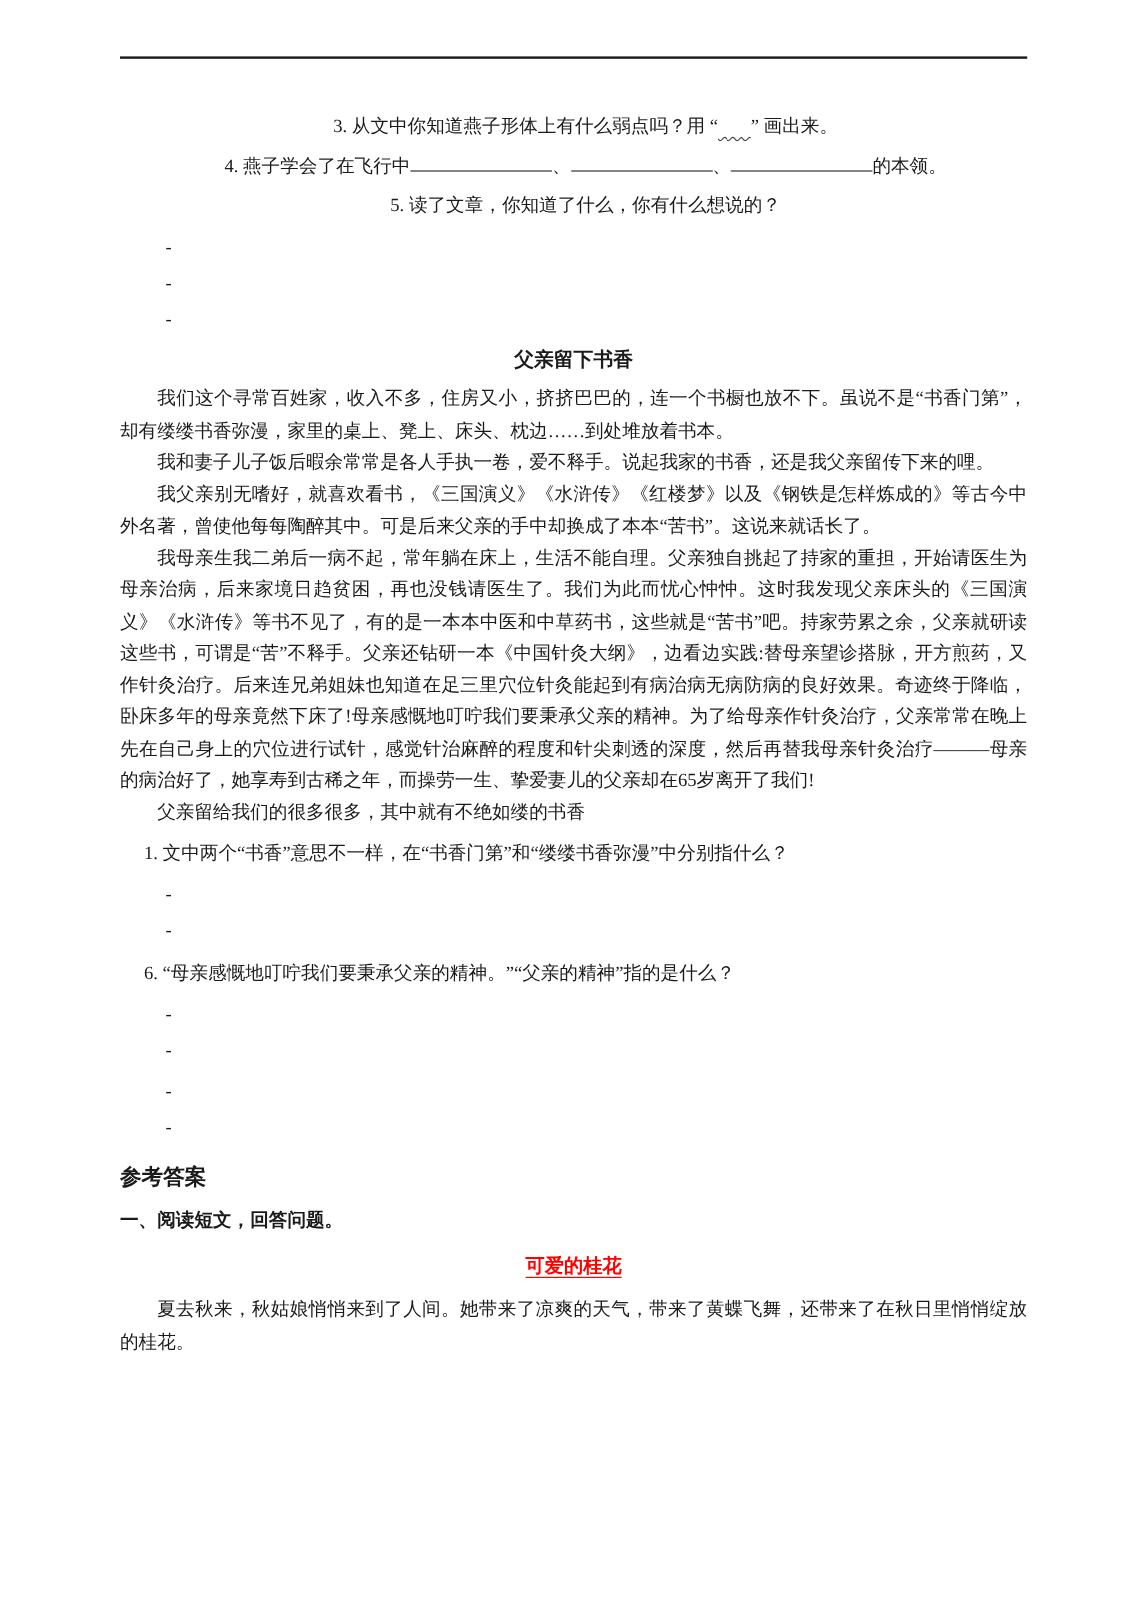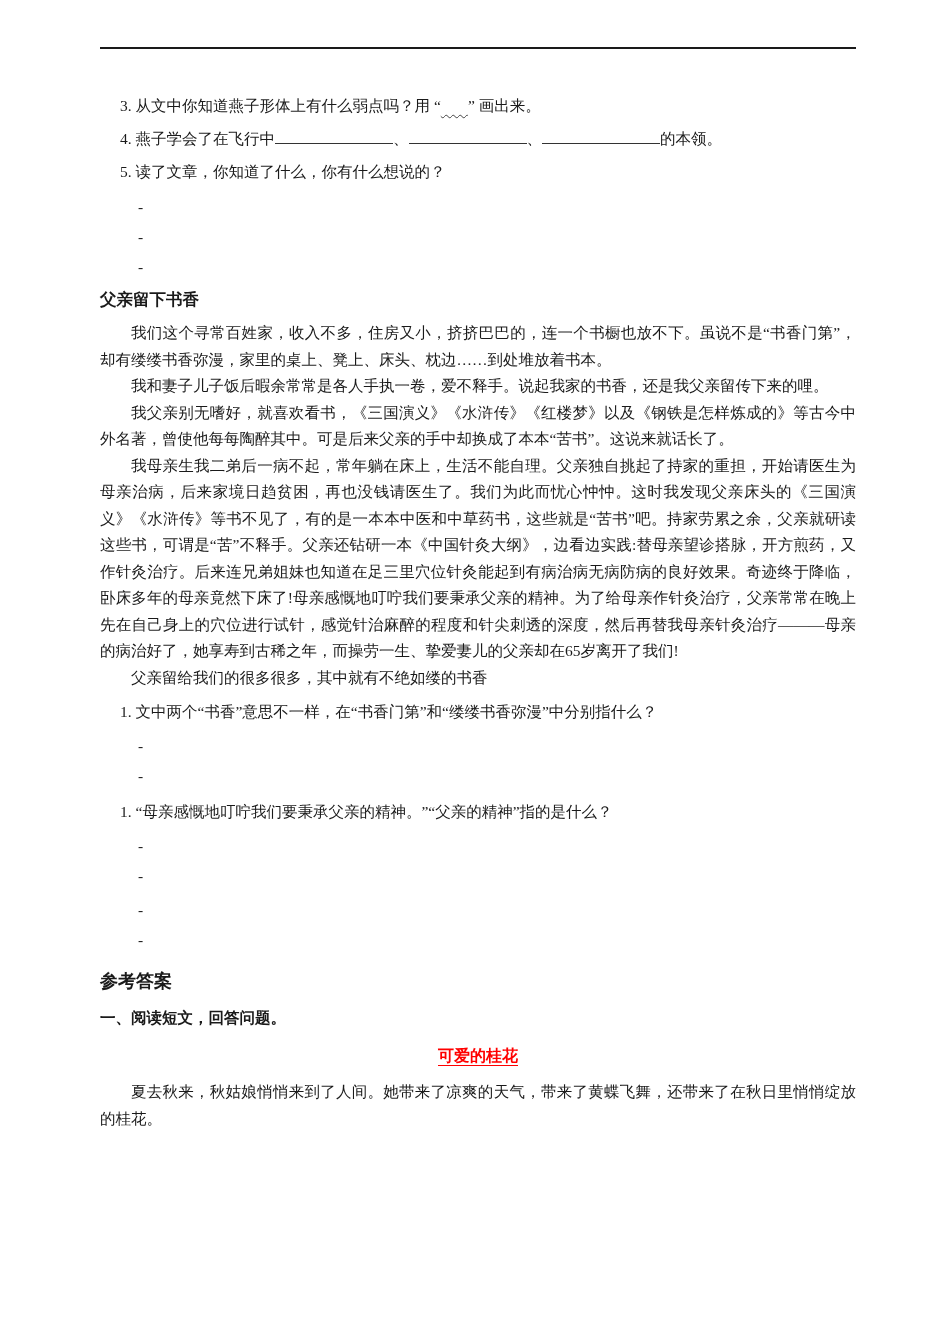--- a/index.html
+++ b/index.html
@@ -24,36 +24,37 @@
     margin-top: 47px;
     height: 0;
   }
   .q-block {
     margin-top: 40px;
   }
   .q-line {
     margin: 0;
     padding-left: 20px;
     line-height: 33px;
-    text-align: left;
+    text-align: center;
   }
   .dash {
     padding-left: 38px;
     line-height: 30px;
     color: #1a1a1a;
   }
   .dash-group {
     margin: 4px 0 2px 0;
   }
   .sec-heading {
     font-weight: bold;
     line-height: 30px;
     margin: 6px 0 4px 0;
   }
   .essay-title {
+    text-align: center;
     font-weight: bold;
     font-size: 16.5px;
     line-height: 28px;
     margin: 4px 0 6px 0;
   }
   .essay p {
     margin: 0;
     text-indent: 2em;
     text-align: justify;
     line-height: 26.5px;
@@ -127,21 +128,21 @@
     <p>我母亲生我二弟后一病不起，常年躺在床上，生活不能自理。父亲独自挑起了持家的重担，开始请医生为母亲治病，后来家境日趋贫困，再也没钱请医生了。我们为此而忧心忡忡。这时我发现父亲床头的《三国演义》《水浒传》等书不见了，有的是一本本中医和中草药书，这些就是“苦书”吧。持家劳累之余，父亲就研读这些书，可谓是“苦”不释手。父亲还钻研一本《中国针灸大纲》，边看边实践:替母亲望诊搭脉，开方煎药，又作针灸治疗。后来连兄弟姐妹也知道在足三里穴位针灸能起到有病治病无病防病的良好效果。奇迹终于降临，卧床多年的母亲竟然下床了!母亲感慨地叮咛我们要秉承父亲的精神。为了给母亲作针灸治疗，父亲常常在晚上先在自己身上的穴位进行试针，感觉针治麻醉的程度和针尖刺透的深度，然后再替我母亲针灸治疗———母亲的病治好了，她享寿到古稀之年，而操劳一生、挚爱妻儿的父亲却在65岁离开了我们!</p>
     <p>父亲留给我们的很多很多，其中就有不绝如缕的书香</p>
   </div>
 
   <div class="sec3-questions">
     <p>1. 文中两个“书香”意思不一样，在“书香门第”和“缕缕书香弥漫”中分别指什么？</p>
     <div class="dash-group">
       <div class="dash">-</div>
       <div class="dash">-</div>
     </div>
-    <p>1. “母亲感慨地叮咛我们要秉承父亲的精神。”“父亲的精神”指的是什么？</p>
+    <p>6. “母亲感慨地叮咛我们要秉承父亲的精神。”“父亲的精神”指的是什么？</p>
     <div class="dash-group">
       <div class="dash">-</div>
       <div class="dash">-</div>
     </div>
     <div class="dash-group">
       <div class="dash">-</div>
       <div class="dash">-</div>
     </div>
   </div>
 

